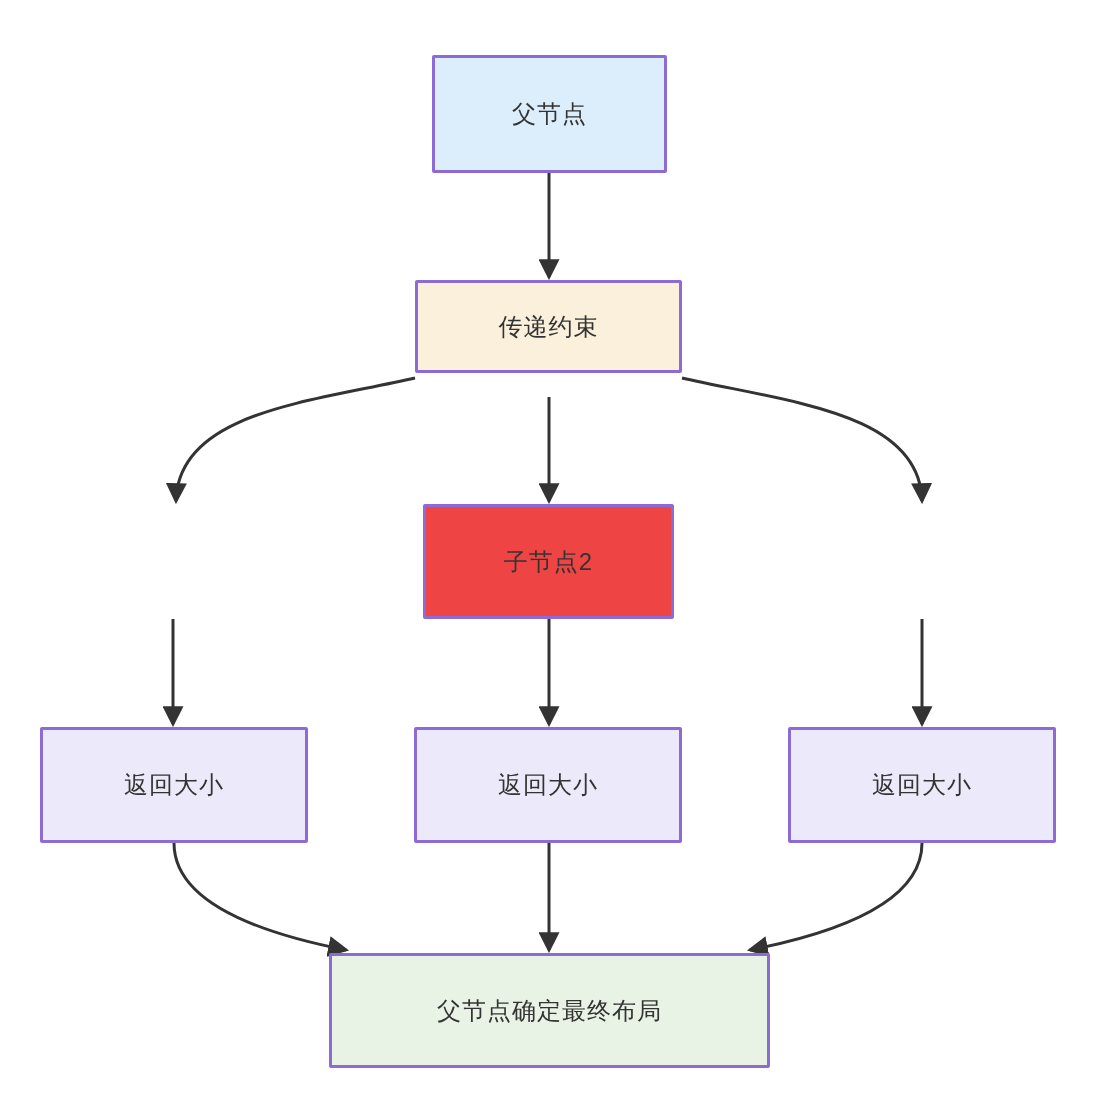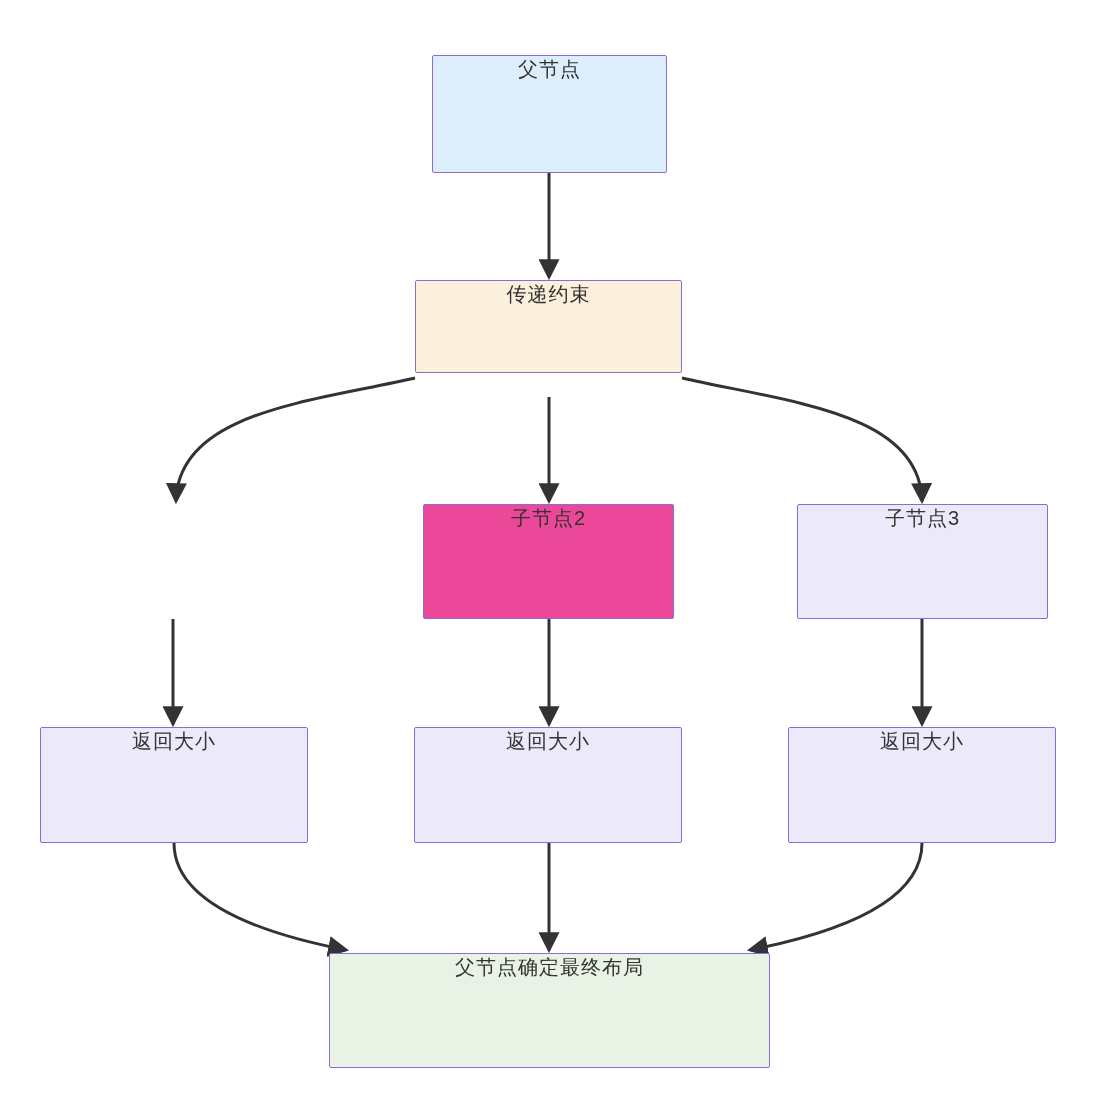--- a/index.html
+++ b/index.html
@@ -22,27 +22,27 @@
     pointer-events: none;
   }
   .arrow {
     fill: none;
     stroke: #333333;
     stroke-width: 3;
   }
   .node {
     position: absolute;
     display: flex;
-    align-items: flex-start;
+    align-items: center;
     justify-content: center;
-    border: 1px solid #1d4ed8;
+    border: 3px solid #1d4ed8;
     border-radius: 2px;
     box-sizing: border-box;
     color: #333333;
-    font-size: 20px;
+    font-size: 24px;
     letter-spacing: 1px;
     text-align: center;
   }
   .n-parent     { left: 432px; top:  55px; width: 235px; height: 118px; }
   .n-constraint { left: 415px; top: 280px; width: 267px; height: 93px; }
   .n-child1     { left:  47px; top: 504px; width: 251px; height: 115px; }
   .n-child2     { left: 423px; top: 504px; width: 251px; height: 115px; }
   .n-child3     { left: 797px; top: 504px; width: 251px; height: 115px; }
   .n-size1      { left:  40px; top: 727px; width: 268px; height: 116px; }
   .n-size2      { left: 414px; top: 727px; width: 268px; height: 116px; }
@@ -74,27 +74,24 @@
 
   <div class="node n-parent" style="background-color: rgb(220, 238, 251); border-color: rgb(140, 107, 212);">
     <span>父节点</span>
   </div>
 
   <div class="node n-constraint" style="background-color: rgb(250, 240, 220); border-color: rgb(140, 107, 212);">
     <span>传递约束</span>
   </div>
 
 
-  <div class="node n-child2" style="background-color: #ec4899; border-color: rgb(140, 107, 212);">
+  <div class="node n-child2" style="background-color: #ef4444; border-color: rgb(140, 107, 212);">
     <span>子节点2</span>
   </div>
 
-  <div class="node n-child3" style="background-color: rgb(236, 234, 250); border-color: rgb(140, 107, 212);">
-    <span>子节点3</span>
-  </div>
 
   <div class="node n-size1" style="background-color: rgb(236, 234, 250); border-color: rgb(140, 107, 212);">
     <span>返回大小</span>
   </div>
 
   <div class="node n-size2" style="background-color: rgb(236, 234, 250); border-color: rgb(140, 107, 212);">
     <span>返回大小</span>
   </div>
 
   <div class="node n-size3" style="background-color: rgb(236, 234, 250); border-color: rgb(140, 107, 212);">

